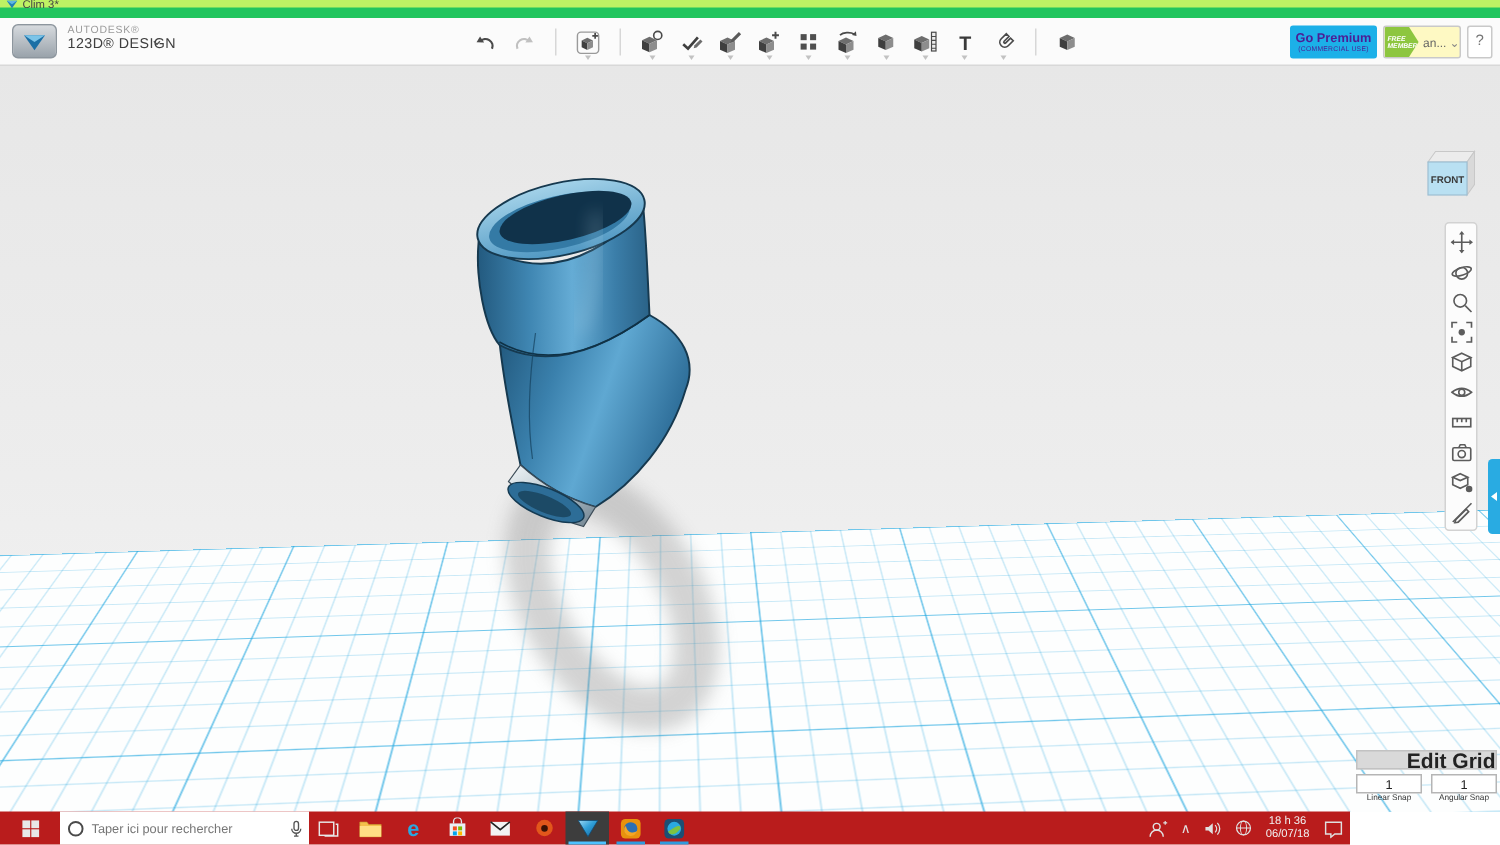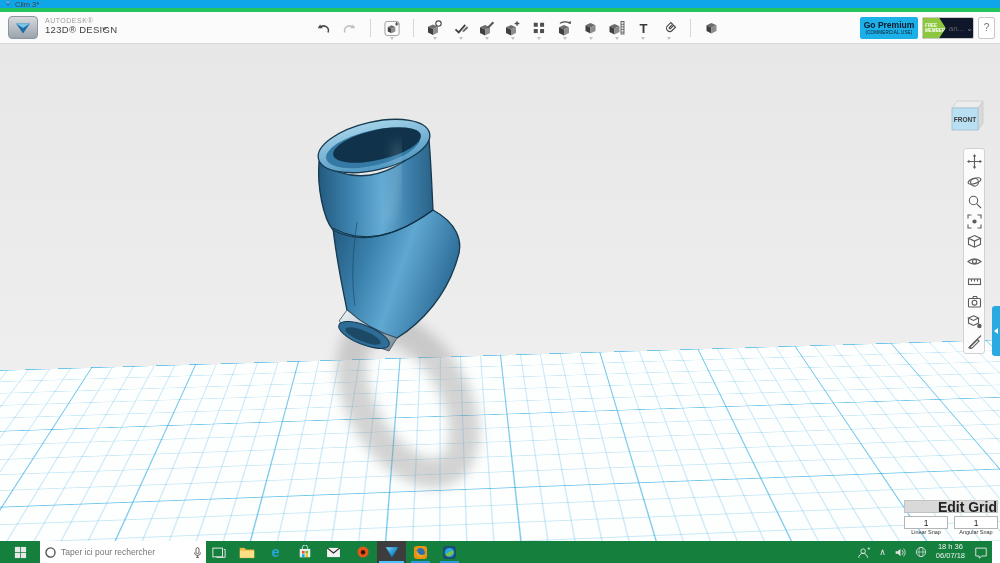--- a/index.html
+++ b/index.html
@@ -1,38 +1,38 @@
 <!DOCTYPE html>
 <html><head>
 <meta charset="utf-8">
 <style>
   * { margin:0; padding:0; box-sizing:border-box; }
   html,body { width:1000px; height:563px; overflow:hidden; font-family:"Liberation Sans",sans-serif; background:#fff; }
 
   
-  .titlebar { position:absolute; left:0; top:0; width:1000px; height:12px; background:#0ea5e9; border-bottom:4px solid #22c55e; display:flex; align-items:center; padding-left:4px; gap:3px; z-index:40; }
+  .titlebar { position:absolute; left:0; top:0; width:1000px; height:12px; background:#bef264; border-bottom:7px solid #22c55e; display:flex; align-items:center; padding-left:4px; gap:3px; z-index:40; }
   .titlebar .ttl { font-size:7.5px; color:#444; }
 
   
   .appheader { position:absolute; left:0; top:12px; width:1000px; height:32px; background:#fbfbfb; border-bottom:1px solid #d8d8d8; z-index:40; }
   .logo-tile { position:absolute; left:8px; top:4px; width:30px; height:23px; border-radius:4px; background:linear-gradient(#d6dade,#9aa3ab); border:1px solid #8d969e; display:flex; align-items:center; justify-content:center; }
   .brand { position:absolute; left:45px; top:5px; line-height:1.1; }
   .brand .b1 { font-size:7px; color:#9b9b9b; letter-spacing:.5px; }
   .brand .b2 { font-size:9.5px; font-weight:normal; color:#3f3f3f; letter-spacing:.3px; }
   .menu-chevron { position:absolute; left:100px; top:8px; font-size:11px; color:#555; cursor:pointer; }
 
   .main-toolbar { position:absolute; left:312px; top:2px; height:28px; display:flex; align-items:center; gap:4px; }
   .tb-btn { position:relative; width:22px; height:24px; display:flex; align-items:center; justify-content:center; border-radius:2px; cursor:pointer; }
   .tb-btn .caret { position:absolute; bottom:0px; left:50%; transform:translateX(-50%); width:0; height:0; border-left:2.5px solid transparent; border-right:2.5px solid transparent; border-top:3px solid #c2c2c2; }
   .tb-sep { width:1px; height:18px; background:#d7d7d7; margin:0 6px; }
 
-  .premium-btn { position:absolute; left:860px; top:5px; width:58px; height:22px; background:#1cb0e8; border-radius:2px; color:#0f172a; text-align:center; cursor:pointer; }
+  .premium-btn { position:absolute; left:860px; top:5px; width:58px; height:22px; background:#1cb0e8; border-radius:2px; color:#4c1d95; text-align:center; cursor:pointer; }
   .premium-btn .l1 { font-size:8.5px; font-weight:bold; margin-top:3px; }
   .premium-btn .l2 { font-size:4.5px; letter-spacing:.2px; }
-  .member-btn { position:absolute; left:922px; top:5px; width:52px; height:22px; background:#0f172a; border:1px solid #c9c9c9; border-radius:2px; display:flex; align-items:center; cursor:pointer; overflow:hidden; }
+  .member-btn { position:absolute; left:922px; top:5px; width:52px; height:22px; background:#fef9c3; border:1px solid #c9c9c9; border-radius:2px; display:flex; align-items:center; cursor:pointer; overflow:hidden; }
   .member-badge { width:24px; height:100%; background:#8dc63f; color:#fff; font-size:4.5px; font-weight:bold; font-style:italic; line-height:1.2; display:flex; flex-direction:column; justify-content:center; padding-left:2px; clip-path:polygon(0 0,72% 0,100% 50%,72% 100%,0 100%); }
   .member-acct { font-size:8px; color:#666; margin-left:3px; }
   .member-chev { font-size:8px; color:#888; margin-left:2px; }
   .help-btn { position:absolute; left:978px; top:5px; width:17px; height:22px; background:#fff; border:1px solid #c9c9c9; border-radius:2px; font-size:10px; color:#777; text-align:center; line-height:20px; cursor:pointer; }
 
   
   .viewport { position:absolute; left:0; top:44px; width:1000px; height:497px; background:linear-gradient(#e7e7e7,#ededed 55%,#f4f4f4); overflow:hidden; }
   .grid-plane { position:absolute; left:-900px; top:311px; width:2800px; height:1800px;
     background-color:#fdfefe;
     background-image:
@@ -56,21 +56,21 @@
   .drawer-handle::before { content:""; width:0; height:0; border-top:3px solid transparent; border-bottom:3px solid transparent; border-right:4px solid #fff; }
 
   .editgrid { position:absolute; left:904px; top:456px; width:94px; z-index:6; font-family:"Liberation Sans",sans-serif; }
   .eg-head { height:13px; background:#d9d9d9; border:1px solid #c2c2c2; font-size:14px; font-weight:bold; color:#222; text-align:right; line-height:12px; cursor:pointer; }
   .eg-row { display:flex; gap:6px; margin-top:3px; }
   .eg-row input { width:44px; height:13px; border:1px solid #b5b5b5; font-size:8.5px; text-align:center; color:#222; background:#fff; }
   .eg-labels { display:flex; gap:6px; }
   .eg-labels span { width:44px; font-size:5.5px; color:#333; text-align:center; }
 
   
-  .taskbar { position:absolute; left:0; top:541px; width:992px; height:22px; background:#15803d; display:flex; align-items:stretch; z-index:50; }
+  .taskbar { position:absolute; left:0; top:541px; width:900px; height:22px; background:#b91c1c; display:flex; align-items:stretch; z-index:50; }
   .start-btn { width:40px; display:flex; align-items:center; justify-content:center; cursor:pointer; }
   .searchbox { width:166px; background:#fff; display:flex; align-items:center; padding:0 4px; gap:4px; cursor:text; }
   .searchbox input { border:none; outline:none; flex:1; font-size:8.5px; color:#333; font-family:"Liberation Sans",sans-serif; min-width:0; background:transparent; }
   .tv-btn { width:26px; display:flex; align-items:center; justify-content:center; cursor:pointer; }
   .task-apps { display:flex; }
   .app-slot { position:relative; width:29px; display:flex; align-items:center; justify-content:center; cursor:pointer; }
   .app-slot.active { background:#3d3d3d; }
   .app-slot .runline { position:absolute; bottom:0; left:5px; right:5px; height:2px; background:#2f9bde; }
   .app-slot.active .runline { left:2px; right:2px; background:#4cc2ff; }
   .tray { margin-left:auto; display:flex; align-items:center; }

